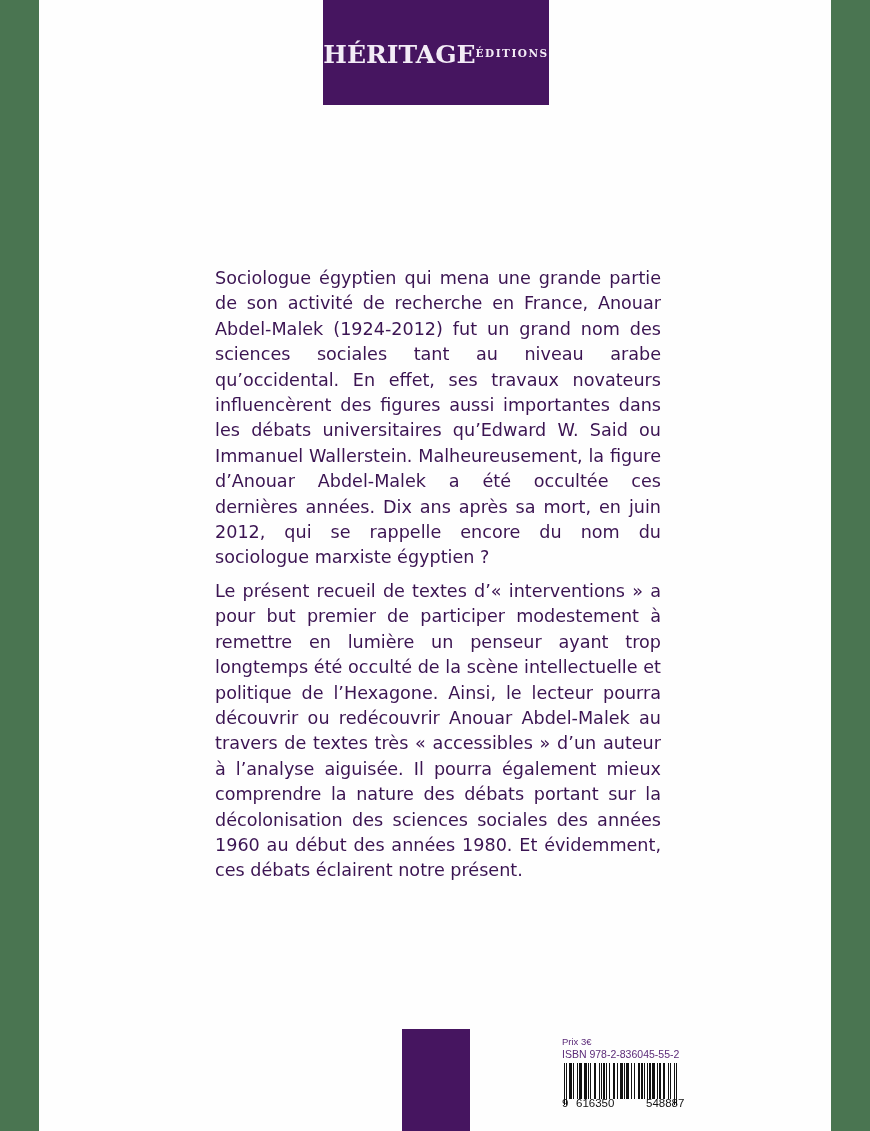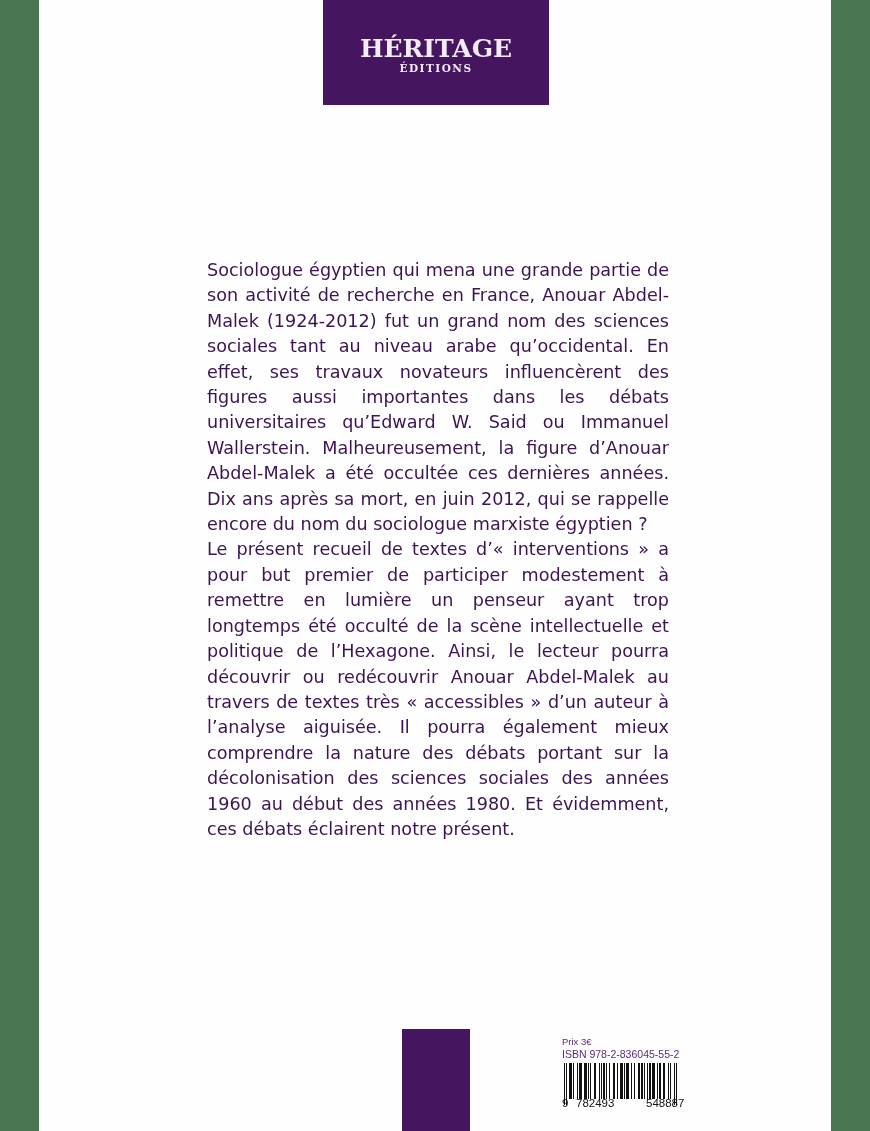--- a/index.html
+++ b/index.html
@@ -14,21 +14,21 @@
     position: absolute;
     left: 39px; top: 0;
     width: 792px; height: 1131px;
     background: #fefefe;
   }
   .logo-block {
     position: absolute;
     left: 323px; top: 0;
     width: 226px; height: 105px;
     background: #461560;
-    display: flex; flex-direction: column; align-items: center; justify-content: center;
+    display: flex; flex-direction: row; align-items: center; justify-content: center;
   }
   .logo-title {
     color: #f3ecf6;
     font-family: "DejaVu Serif", serif;
     font-weight: bold;
     font-size: 25px;
     letter-spacing: 0px;
     line-height: 26px;
     margin-top: 4px;
   }
@@ -43,21 +43,21 @@
   .blurb {
     position: absolute;
     left: 207px; top: 258px;
     width: 462px;
     color: #3b1452;
     font-family: "DejaVu Sans", sans-serif;
     font-size: 17.6px;
     line-height: 25.4px;
     text-align: justify;
   }
-  .blurb p { margin: 0; }
+  .blurb p { margin: 8px; }
   .bottom-bar {
     position: absolute;
     left: 402px; top: 1029px;
     width: 68px; height: 102px;
     background: #461560;
   }
   .barcode-area {
     position: absolute;
     left: 562px; top: 1036px;
     width: 160px; height: 95px;
@@ -173,16 +173,16 @@
       <div class="bar" style="width: 1.1px;"></div>
       <div class="gap" style="width: 1.1px;"></div>
       <div class="bar" style="width: 1.1px;"></div>
       <div class="gap" style="width: 2.2px;"></div>
       <div class="bar long" style="width: 1.1px;"></div>
       <div class="gap" style="width: 1.1px;"></div>
       <div class="bar long" style="width: 1.1px;"></div>
     </div>
   <div class="bar-digits">
     <span style="width:10px">9</span>
-    <span style="width:64px;padding-left:4px">782493</span>
+    <span style="width:64px;padding-left:4px">616350</span>
     <span style="width:64px;padding-left:6px">548887</span>
   </div>
 </div>
 
 </body></html>

